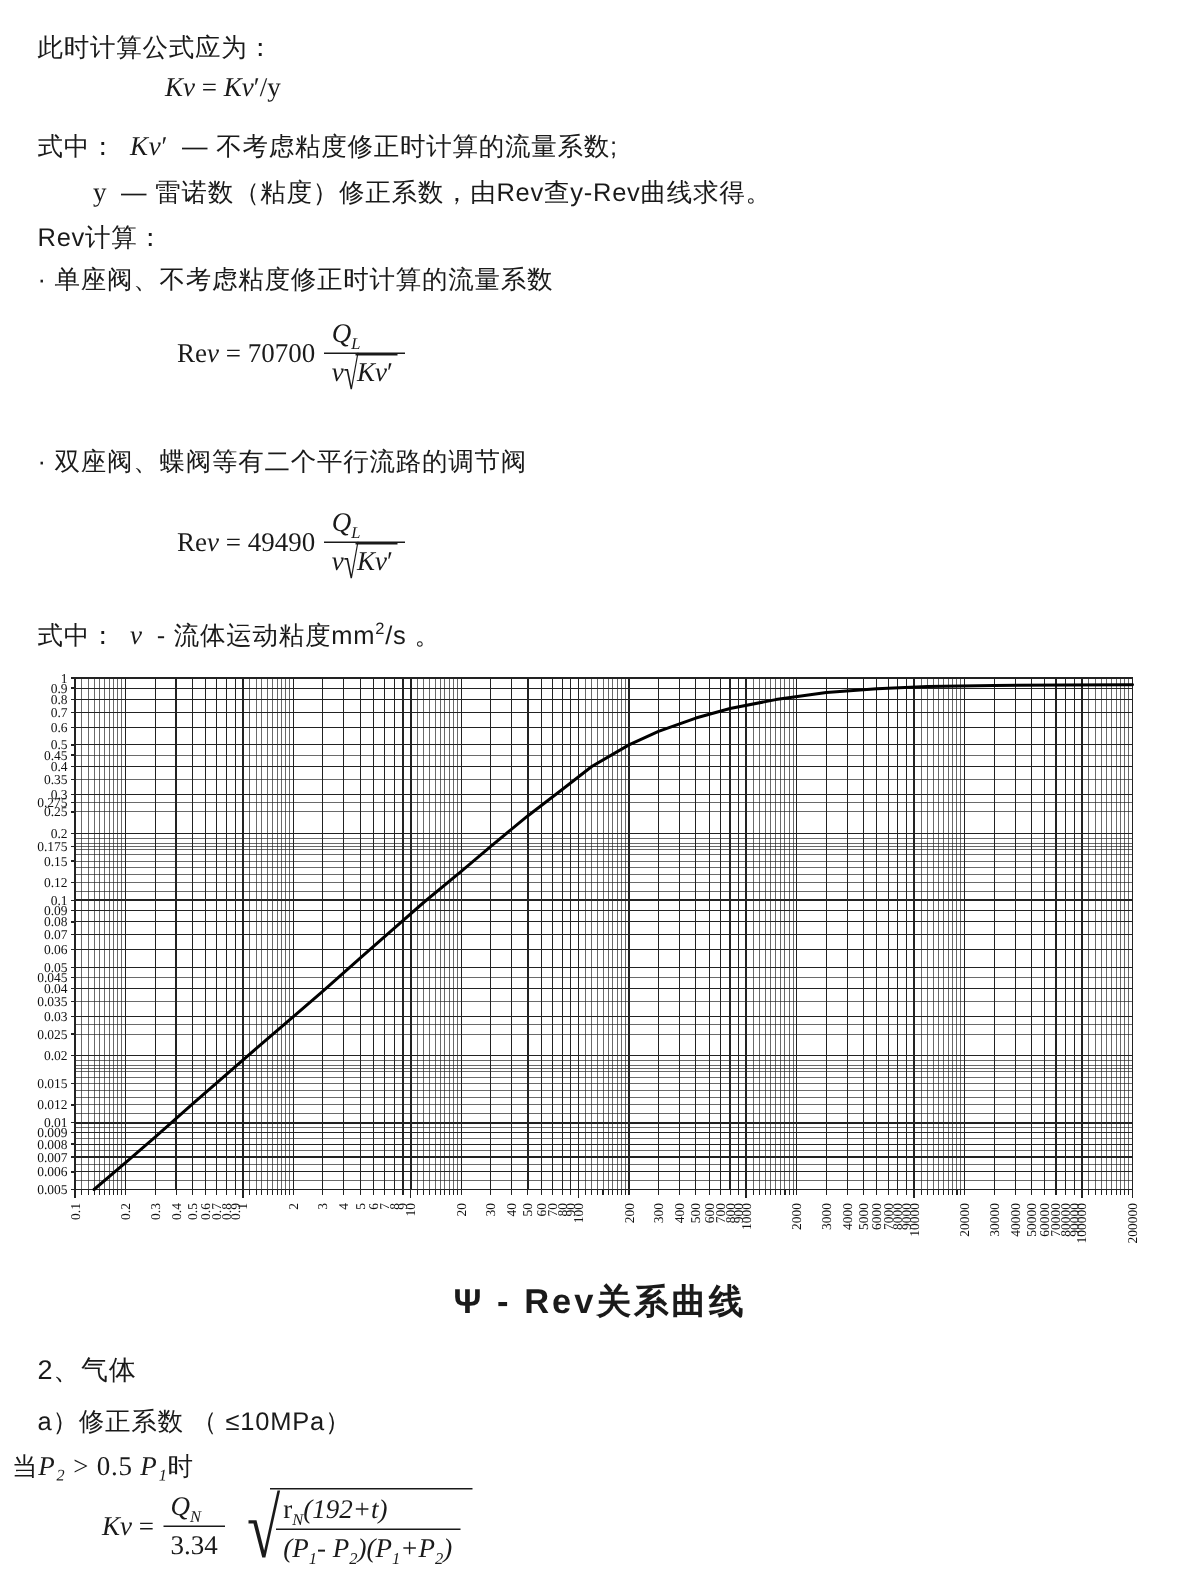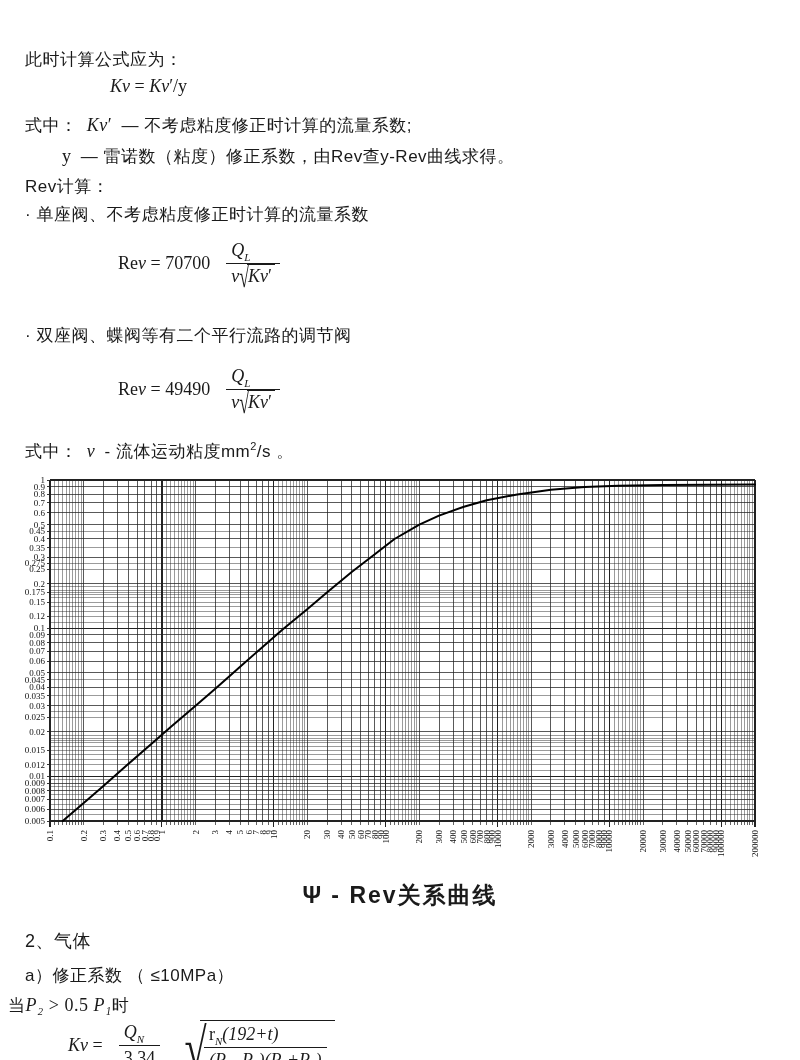--- a/index.html
+++ b/index.html
@@ -1,25 +1,25 @@
 <!DOCTYPE html>
 <html><head>
 <meta charset="utf-8">
 <style>
   html,body{margin:0;padding:0;}
   body{
     width:800px;height:1060px;background:#ffffff;position:relative;
     font-family:"Liberation Sans",sans-serif;color:#1a1a1a;overflow:hidden;
   }
-  .abs{position:absolute;margin-top:28px;}
+  .abs{position:absolute;}
   .cn{font-size:17px;letter-spacing:.5px;white-space:nowrap;}
   .fm{font-family:"Liberation Serif",serif;font-size:18px;white-space:nowrap;}
   .it{font-style:italic;}
   .bold{font-weight:normal;}
-  .fline{display:inline-flex;align-items:center;gap:16px;}
+  .fline{display:inline-flex;align-items:center;gap:6px;}
   .frac{display:inline-block;text-align:left;vertical-align:middle;}
   .fnum{display:block;border-bottom:1.4px solid #1a1a1a;padding:0 5px 2px;}
   .fden{display:block;padding:2px 5px 0;}
   .rad{border-top:1.4px solid #1a1a1a;padding:1px 3px 0 1px;}
   .sqsign{display:inline-block;transform:scaleY(1.7);transform-origin:70% 42%;margin-right:-2px;}
   .bigsq{display:inline-flex;align-items:center;}
   .bigsign{font-size:56px;line-height:0;display:inline-block;transform:scaleX(.72);transform-origin:right center;margin-right:-7px;position:relative;top:2px;}
   .bigrad{border-top:1.6px solid #1a1a1a;padding:3px 8px 0 4px;display:inline-block;}
   sub{font-size:11px;line-height:0;}
   sup{font-size:11px;line-height:0;}

